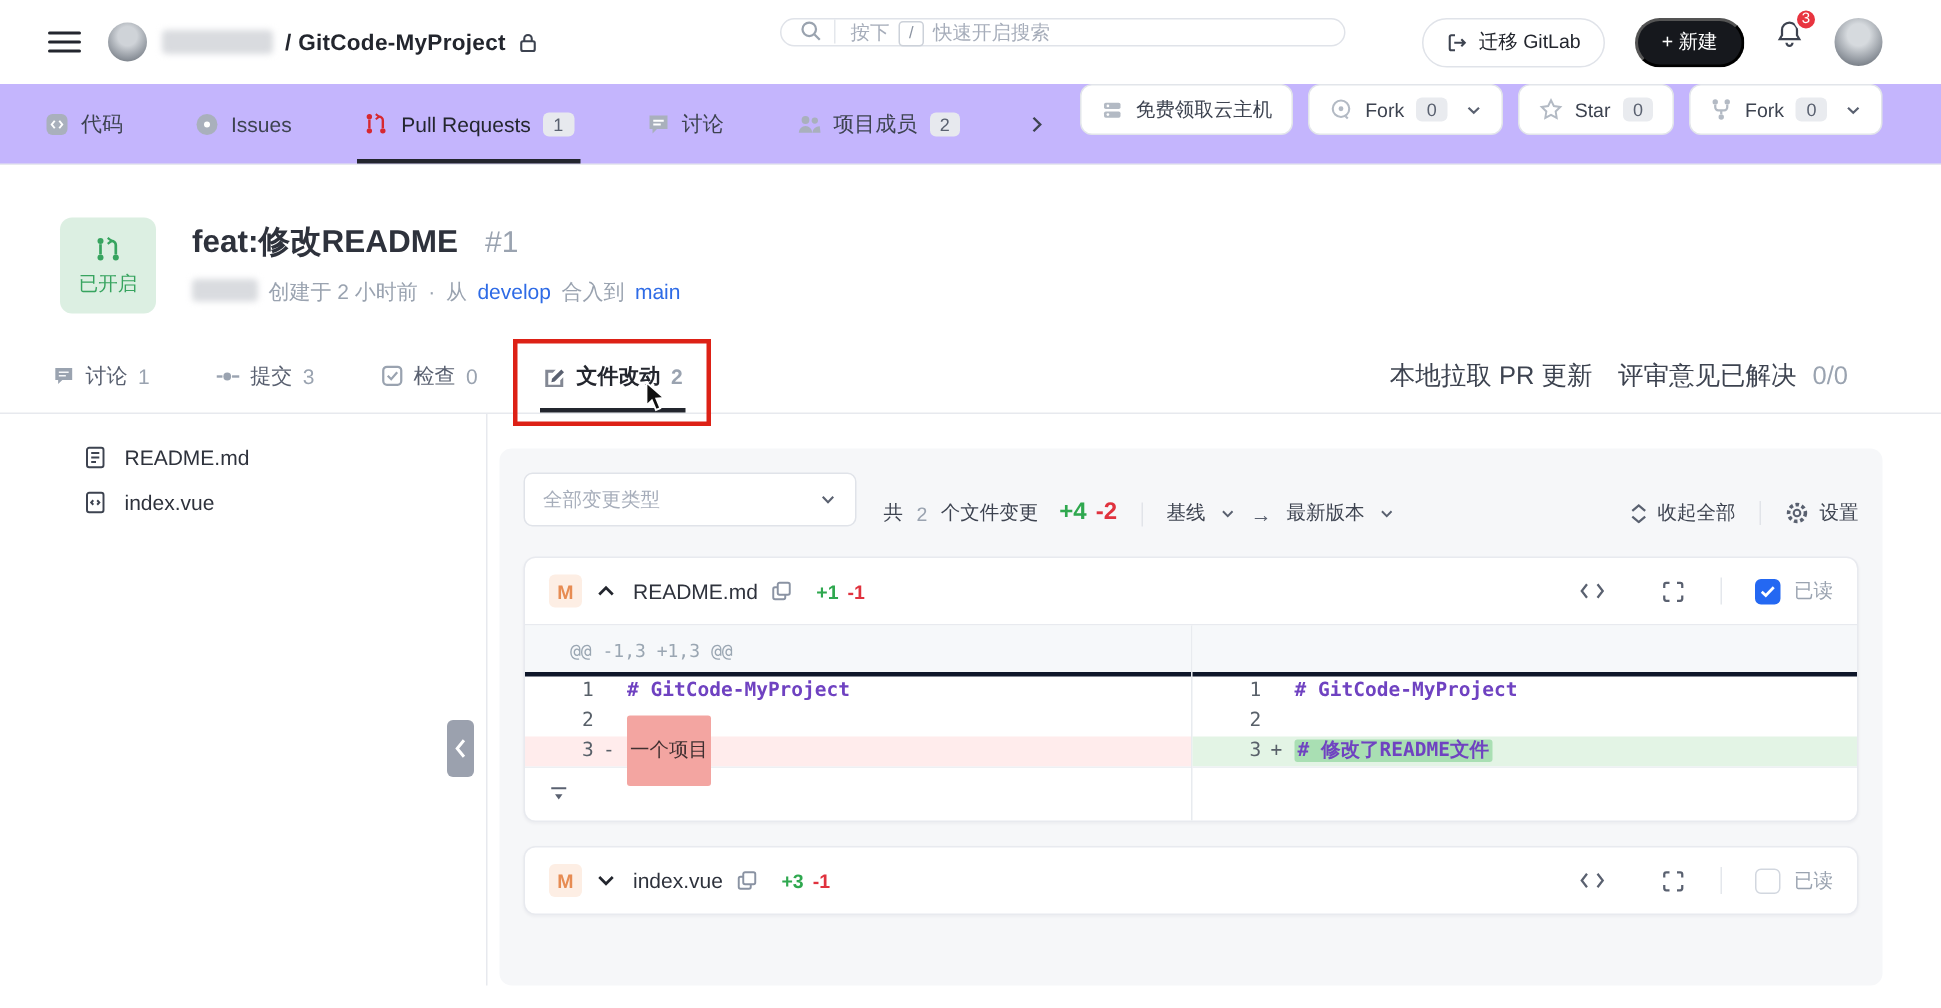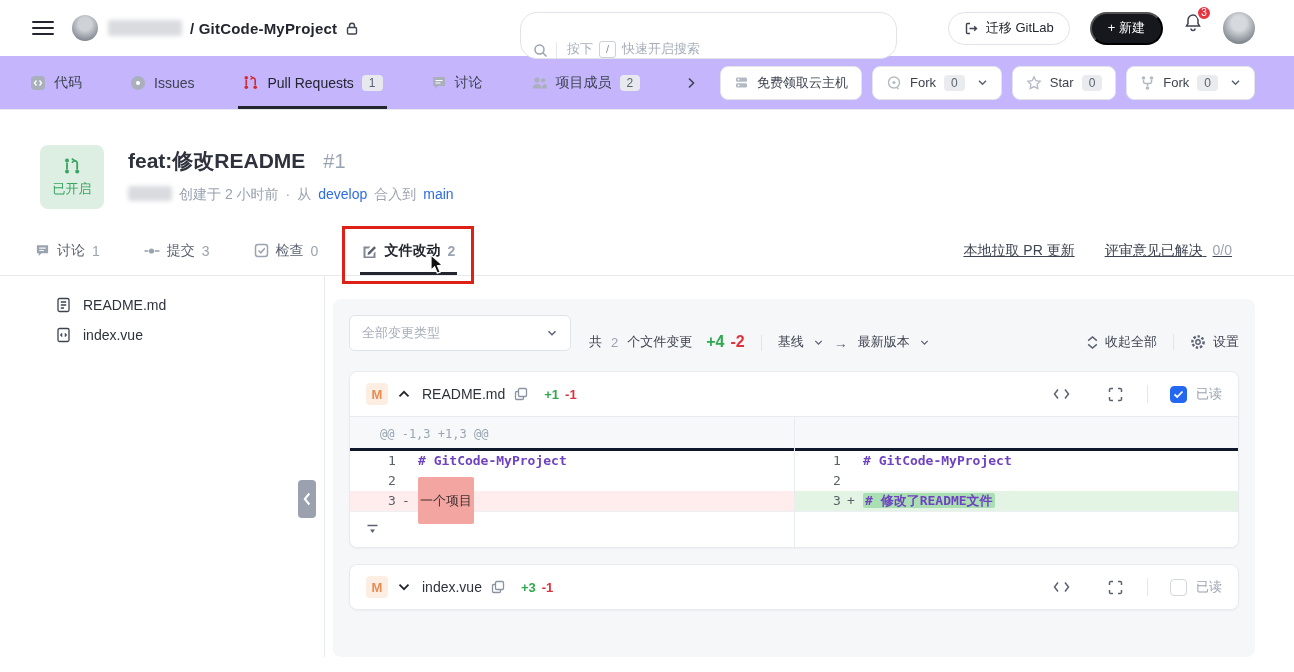--- a/index.html
+++ b/index.html
@@ -13,22 +13,22 @@
   .navbar { position:relative; height:56px; display:flex; align-items:center; padding:0 39px 0 32px; background:#fff; }
   .hamburger { width:22px; display:flex; flex-direction:column; gap:4px; cursor:pointer; }
   .hamburger span { height:2px; background:#23262e; border-radius:1px; }
   .avatar-sm { width:26px; height:26px; border-radius:50%; margin-left:18px;
                background:radial-gradient(circle at 50% 35%, #cfd3d8 0 30%, #8f959d 70%, #5d636b 100%); }
   .redacted { background:#d9dbdf; border-radius:3px; filter:blur(2px); }
   .redact-nav { width:74px; height:16px; margin-left:10px; }
   .repo-name { margin-left:8px; font-size:15px; font-weight:700; color:#23262e; letter-spacing:.2px; }
   .lock { margin-left:8px; color:#3d4350; }
 
-  .search-pill { position:absolute; left:520px; top:12px; width:377px; height:47px; border:1px solid #e0e3e9;
-                 border-radius:17px; background:#fff; display:flex; align-items:flex-end; padding:0 12px; cursor:text; }
+  .search-pill { position:absolute; left:520px; top:12px; width:377px; height:19px; border:1px solid #e0e3e9;
+                 border-radius:17px; background:#fff; display:flex; align-items:flex-start; padding:0 12px; cursor:text; }
   .search-pill .divider { width:1px; height:16px; background:#e4e7ec; margin:0 10px 0 8px; }
   .search-ph { color:#a6adba; font-size:13px; display:flex; align-items:center; gap:6px; }
   .key-cap { display:inline-flex; align-items:center; justify-content:center; min-width:17px; height:17px;
              border:1px solid #ccd1d9; border-radius:3px; font-size:11px; color:#8b93a1; background:#fff; }
 
   .nav-right { margin-left:auto; display:flex; gap:20px; }
   .btn-pill { height:33px; display:flex; align-items:center; gap:7px; padding:0 15px; border:1px solid #e0e3e9;
               border-radius:17px; background:#fff; font-size:13px; color:#23262e; cursor:pointer; }
   .btn-new { height:33px; display:flex; align-items:center; justify-content:center; padding:0 16px;
              background:#16181d; color:#fff; font-size:13px; border-radius:17px; cursor:pointer; }
@@ -41,21 +41,21 @@
 
   
   .repo-tabs { height:54px; background:#c4b5fd; border-bottom:1px solid #e7e9ee; display:flex; align-items:stretch;
                padding:0 39px 0 26px; }
   .repo-tab { position:relative; display:flex; align-items:center; gap:8px; padding:0 4px; margin-right:40px;
               font-size:14px; color:#3d4350; cursor:pointer; white-space:nowrap; }
   .repo-tab .cnt-badge { background:#e7e9ee; color:#5a6170; border-radius:4px; font-size:12px; padding:1px 7px; }
   .repo-tab.active { font-weight:400; color:#23262e; }
   .repo-tab.active::after { content:""; position:absolute; left:0; right:0; bottom:0; height:3px; background:#23262e; }
   .tab-more { display:flex; align-items:center; color:#3d4350; margin-right:16px; cursor:pointer; }
-  .repo-actions { margin-left:auto; display:flex; align-items:center; gap:10px; }
+  .repo-actions { margin-left:auto; display:flex; align-items:flex-start; gap:10px; }
   .action-btn { height:34px; background:#fff; border:1px solid #e2e5ea; border-radius:8px; display:flex;
                 align-items:center; gap:8px; padding:0 13px; font-size:13px; color:#3d4350; cursor:pointer; white-space:nowrap; }
   .action-btn .cnt-badge { background:#e9ebef; color:#5a6170; border-radius:4px; font-size:12px; padding:1px 7px; }
   .muted-ic { color:#b3bac4; }
 
   
   .pr-head { display:flex; padding:35px 40px 0 40px; gap:24px; }
   .status-box { width:64px; height:64px; border-radius:8px; background:#dcefe2; color:#37a45f; display:flex;
                 flex-direction:column; align-items:center; justify-content:center; gap:4px; font-size:13px; }
   .pr-title-row { display:flex; align-items:baseline; gap:18px; margin-top:2px; }
@@ -68,21 +68,21 @@
   
   .pr-tabs { position:relative; display:flex; align-items:stretch; height:50px; margin-top:17px;
              border-bottom:1px solid #e7e9ee; padding:0 62px 0 35px; }
   .pr-tab { position:relative; display:flex; align-items:center; gap:7px; font-size:14px; color:#596070;
             margin-right:44px; cursor:pointer; white-space:nowrap; }
   .pr-tab .cnt { color:#9aa3b0; }
   .pr-tab .ic { color:#9aa3b0; display:flex; }
   .pr-tab.active { color:#23262e; font-weight:700; }
   .pr-tab.active .ic { color:#596070; }
   .pr-tab.active::after { content:""; position:absolute; left:-2px; right:-2px; bottom:0; height:3px; background:#23262e; }
-  .pr-tabs-right { margin-left:auto; display:flex; align-items:center; gap:30px; font-size:14px; color:#3d4350;text-decoration:underline; }
+  .pr-tabs-right { margin-left:auto; display:flex; align-items:center; gap:17px; font-size:17px; color:#3d4350; }
   .pr-tabs-right .cnt { color:#9aa3b0; margin-left:6px; }
   .link-like { cursor:pointer; }
 
   
   .anno-box { position:absolute; left:-20px; top:0; width:132px; height:58px; border:3px solid #dd2116;
               pointer-events:none; z-index:40; }
   .anno-cursor { position:absolute; left:68px; top:28px; z-index:41; pointer-events:none; }
 
   
   .content { display:flex; height:381px; }

